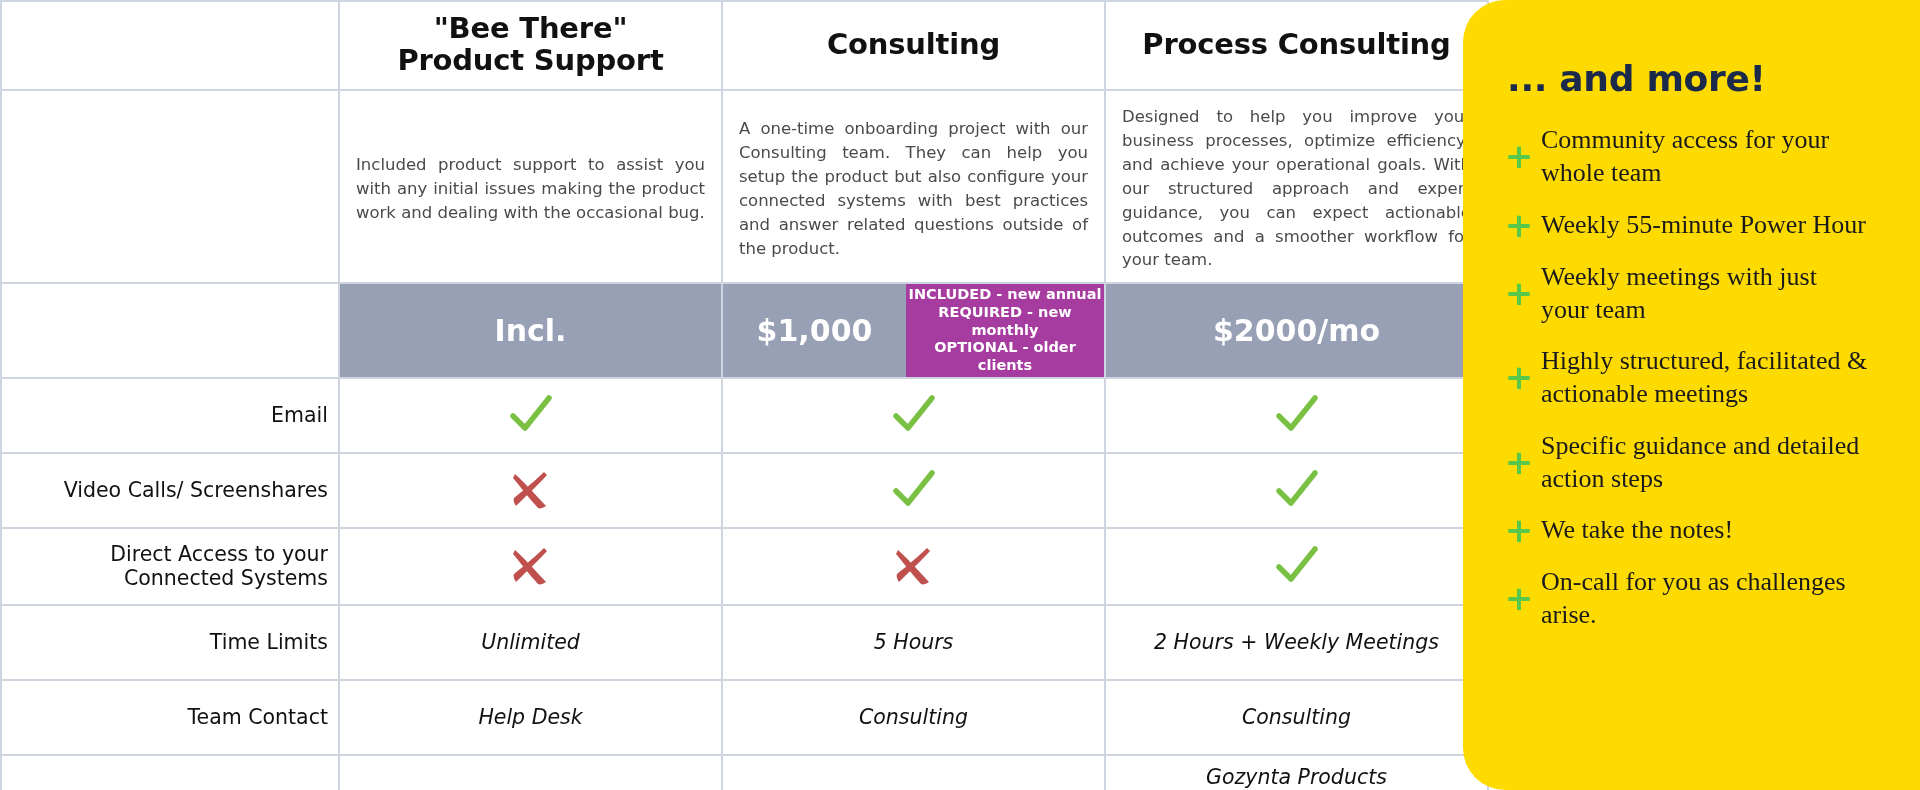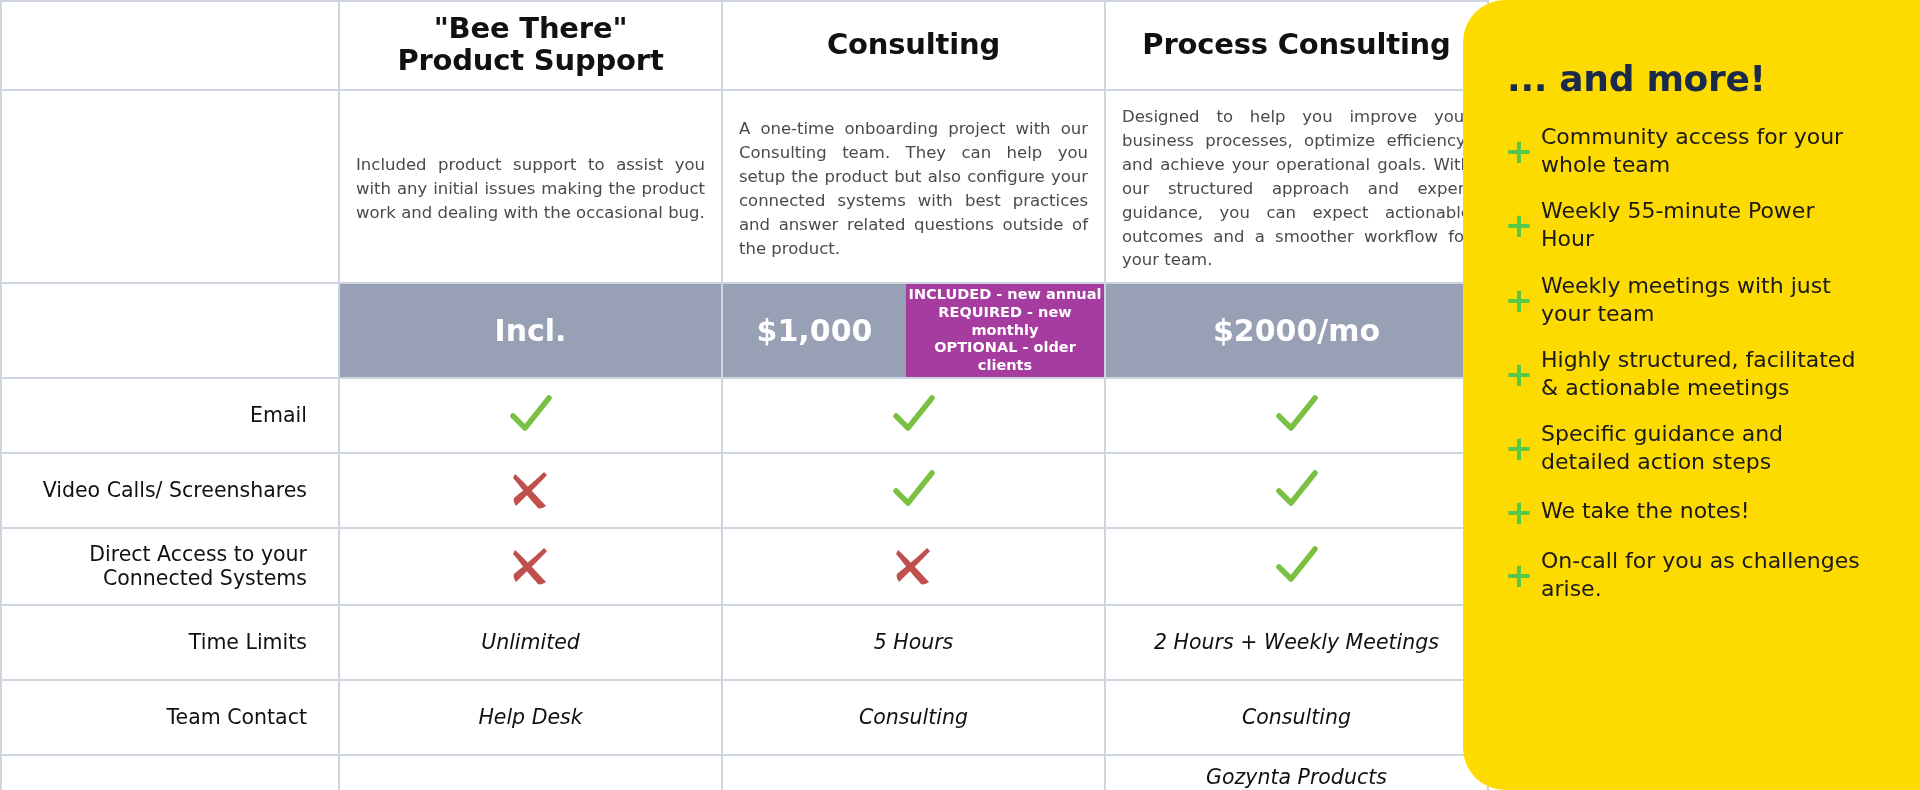--- a/index.html
+++ b/index.html
@@ -106,21 +106,21 @@
   
   .row-feature td { height: 73px; }
   .row-feature.tall td { height: 75px; }
   .row-scope td { height: 96px; }
 
   .feature-label {
     text-align: right;
     font-size: 20.5px;
     line-height: 1.2;
     color: #111111;
-    padding: 6px 31px 6px 10px;
+    padding: 6px 10px 6px 10px;
   }
   .cell-center {
     text-align: center;
     font-size: 20.5px;
     font-style: italic;
     color: #111111;
     line-height: 1.3;
     padding: 4px 23px;
   }
   .mark {
@@ -164,24 +164,25 @@
     flex: 0 0 44px;
     display: flex;
     align-items: center;
     justify-content: center;
     color: #57c84a;
     font-size: 34px;
     font-weight: bold;
     line-height: 1;
   }
   .more-text {
-    font-size: 22px;
+    font-size: 26px;
     line-height: 1.28;
     color: #1a1a1a;
     max-width: 330px;
+    font-family: Liberation Serif, serif;
   }
 </style>
 </head>
 <body>
 
 <div id="page">
 
   <table id="comparison-table">
     <colgroup>
       <col class="col-label">

